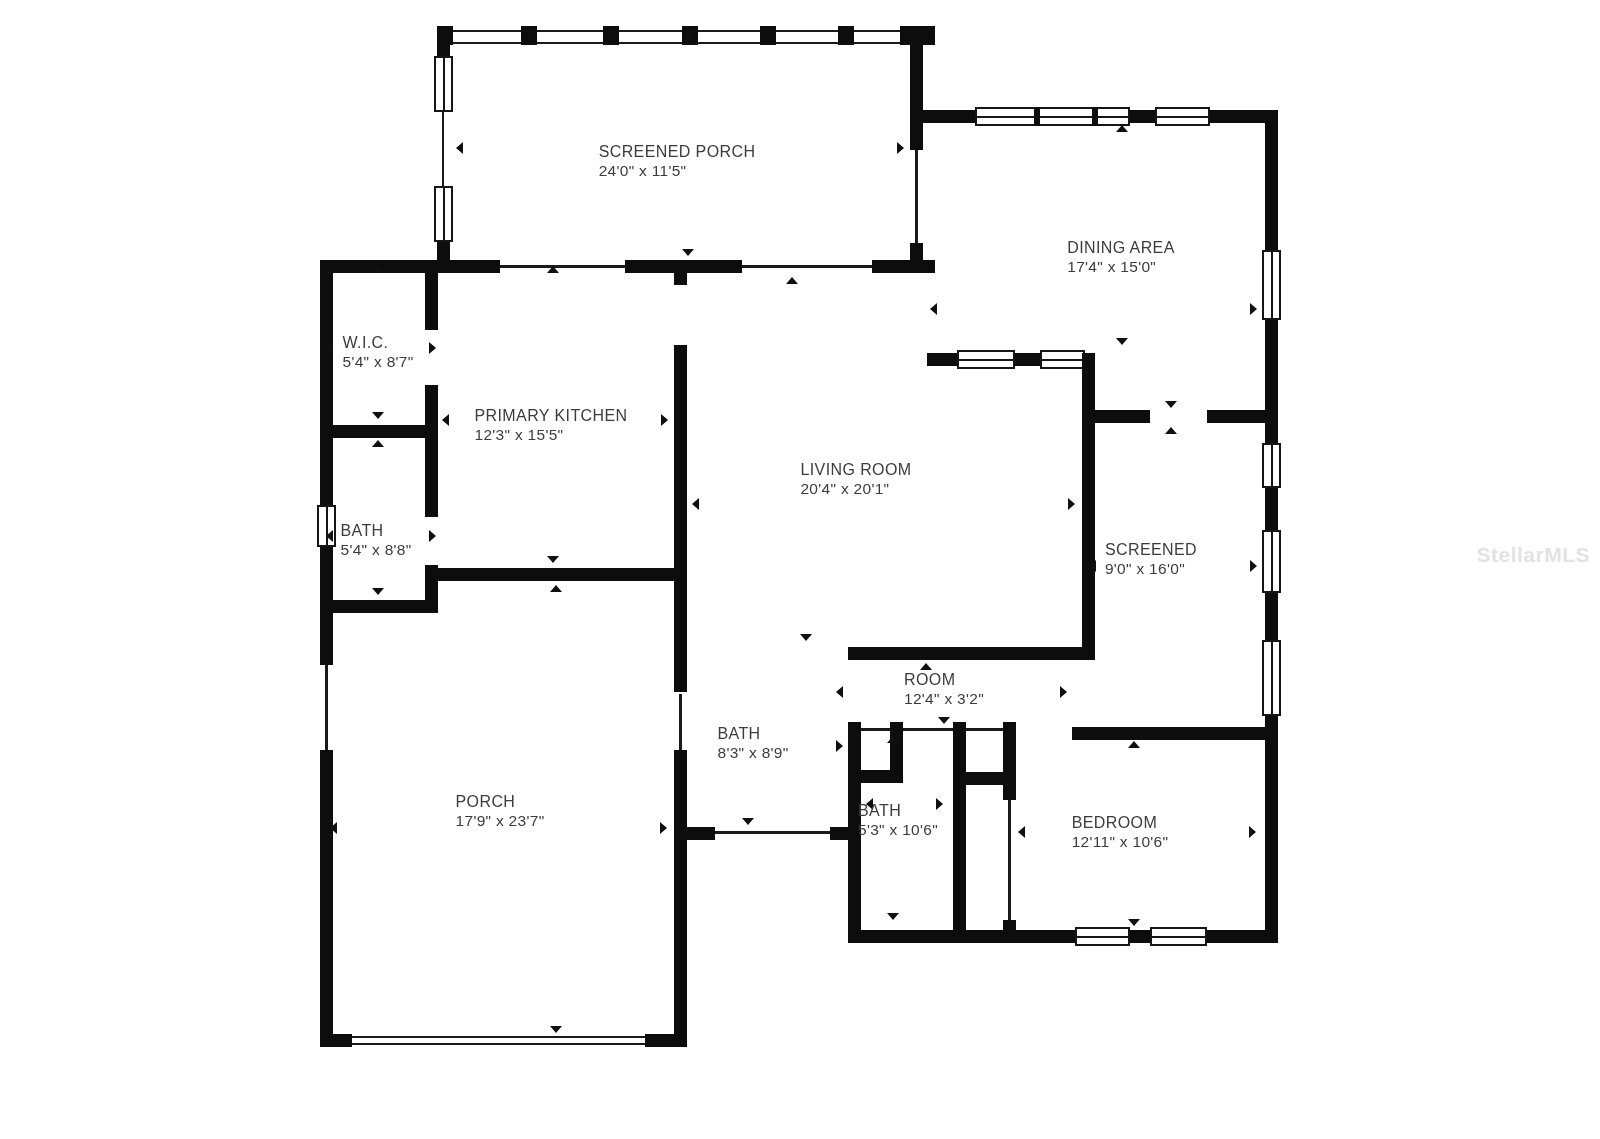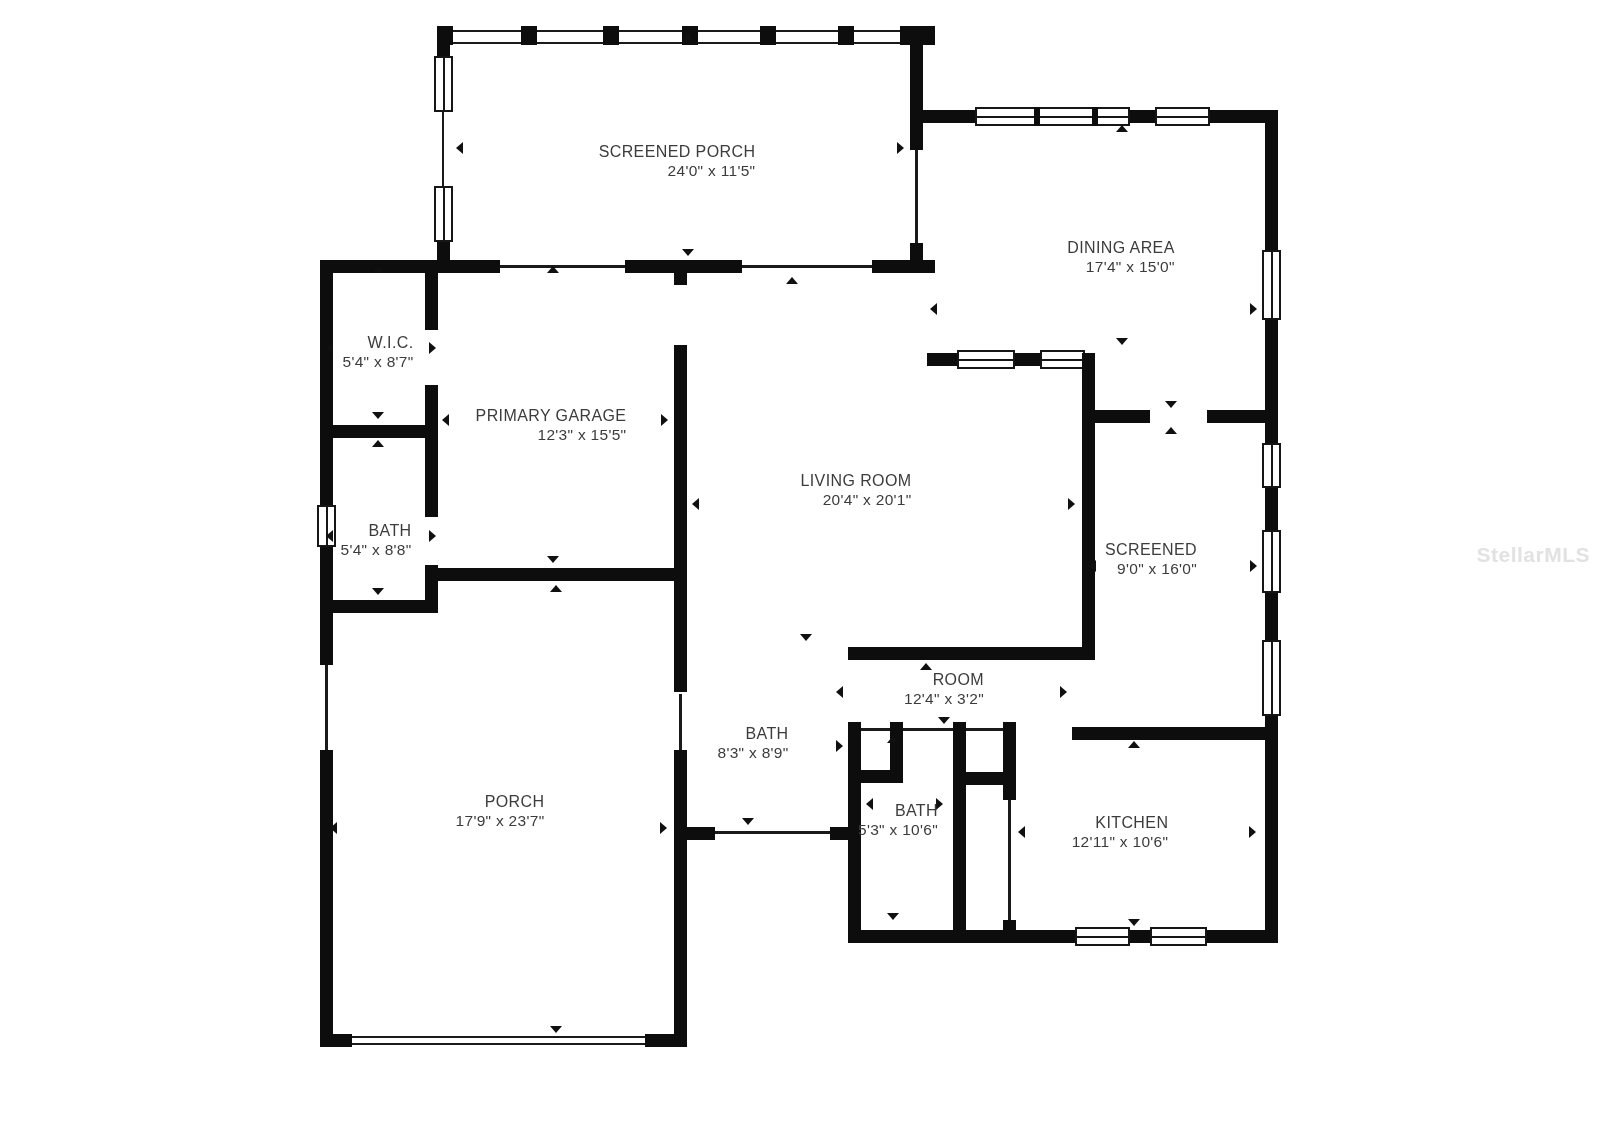--- a/index.html
+++ b/index.html
@@ -8,21 +8,21 @@
   .w{position:absolute;background:var(--wall,#0d0d0d);}
   .ln{position:absolute;background:#1a1a1a;}
   .win{position:absolute;background:#fff;border:2px solid #161616;box-sizing:border-box;}
   .win.h::after{content:"";position:absolute;left:0;right:0;top:50%;margin-top:-1px;border-top:2px solid #161616;}
   .win.v::after{content:"";position:absolute;top:0;bottom:0;left:50%;margin-left:-1px;border-left:2px solid #161616;}
   .tri{position:absolute;width:0;height:0;}
   .tri.up{border-left:6px solid transparent;border-right:6px solid transparent;border-bottom:7px solid #101010;}
   .tri.down{border-left:6px solid transparent;border-right:6px solid transparent;border-top:7px solid #101010;}
   .tri.left{border-top:6px solid transparent;border-bottom:6px solid transparent;border-right:7px solid #101010;}
   .tri.right{border-top:6px solid transparent;border-bottom:6px solid transparent;border-left:7px solid #101010;}
-  .room-label{position:absolute;transform:translateX(-50%);text-align:right;color:var(--label,#3c3c3c);white-space:nowrap;}
+  .room-label{position:absolute;transform:translateX(-50%);text-align:left;color:var(--label,#3c3c3c);white-space:nowrap;}
   .rn{display:block;font-size:16px;line-height:19px;letter-spacing:.4px;}
   .rd{display:block;font-size:15.5px;line-height:19px;letter-spacing:.3px;}
   .watermark{position:absolute;right:10px;top:543px;font-size:21px;letter-spacing:.5px;
              color:var(--wm,#e2e2e2);font-weight:600;}
 </style>
 </head>
 <body>
 
 <div class="plan">
 
@@ -199,24 +199,24 @@
   </div>
   <div class="room-label" style="left:1121px;top:238px">
     <span class="rn">DINING AREA</span>
     <span class="rd">17'4" x 15'0"</span>
   </div>
   <div class="room-label" style="left:378px;top:333px">
     <span class="rn">W.I.C.</span>
     <span class="rd">5'4" x 8'7"</span>
   </div>
   <div class="room-label" style="left:551px;top:406px">
-    <span class="rn">PRIMARY GARAGE</span>
+    <span class="rn">PRIMARY KITCHEN</span>
     <span class="rd">12'3" x 15'5"</span>
   </div>
-  <div class="room-label" style="left:856px;top:471px">
+  <div class="room-label" style="left:856px;top:460px">
     <span class="rn">LIVING ROOM</span>
     <span class="rd">20'4" x 20'1"</span>
   </div>
   <div class="room-label" style="left:1151px;top:540px">
     <span class="rn">SCREENED</span>
     <span class="rd">9'0" x 16'0"</span>
   </div>
   <div class="room-label" style="left:376px;top:521px">
     <span class="rn">BATH</span>
     <span class="rd">5'4" x 8'8"</span>
@@ -231,18 +231,18 @@
   </div>
   <div class="room-label" style="left:500px;top:792px">
     <span class="rn">PORCH</span>
     <span class="rd">17'9" x 23'7"</span>
   </div>
   <div class="room-label" style="left:898px;top:801px">
     <span class="rn">BATH</span>
     <span class="rd">5'3" x 10'6"</span>
   </div>
   <div class="room-label" style="left:1120px;top:813px">
-    <span class="rn">KITCHEN</span>
+    <span class="rn">BEDROOM</span>
     <span class="rd">12'11" x 10'6"</span>
   </div>
 
   <div class="watermark">StellarMLS</div>
 </div>
 
 </body></html>

